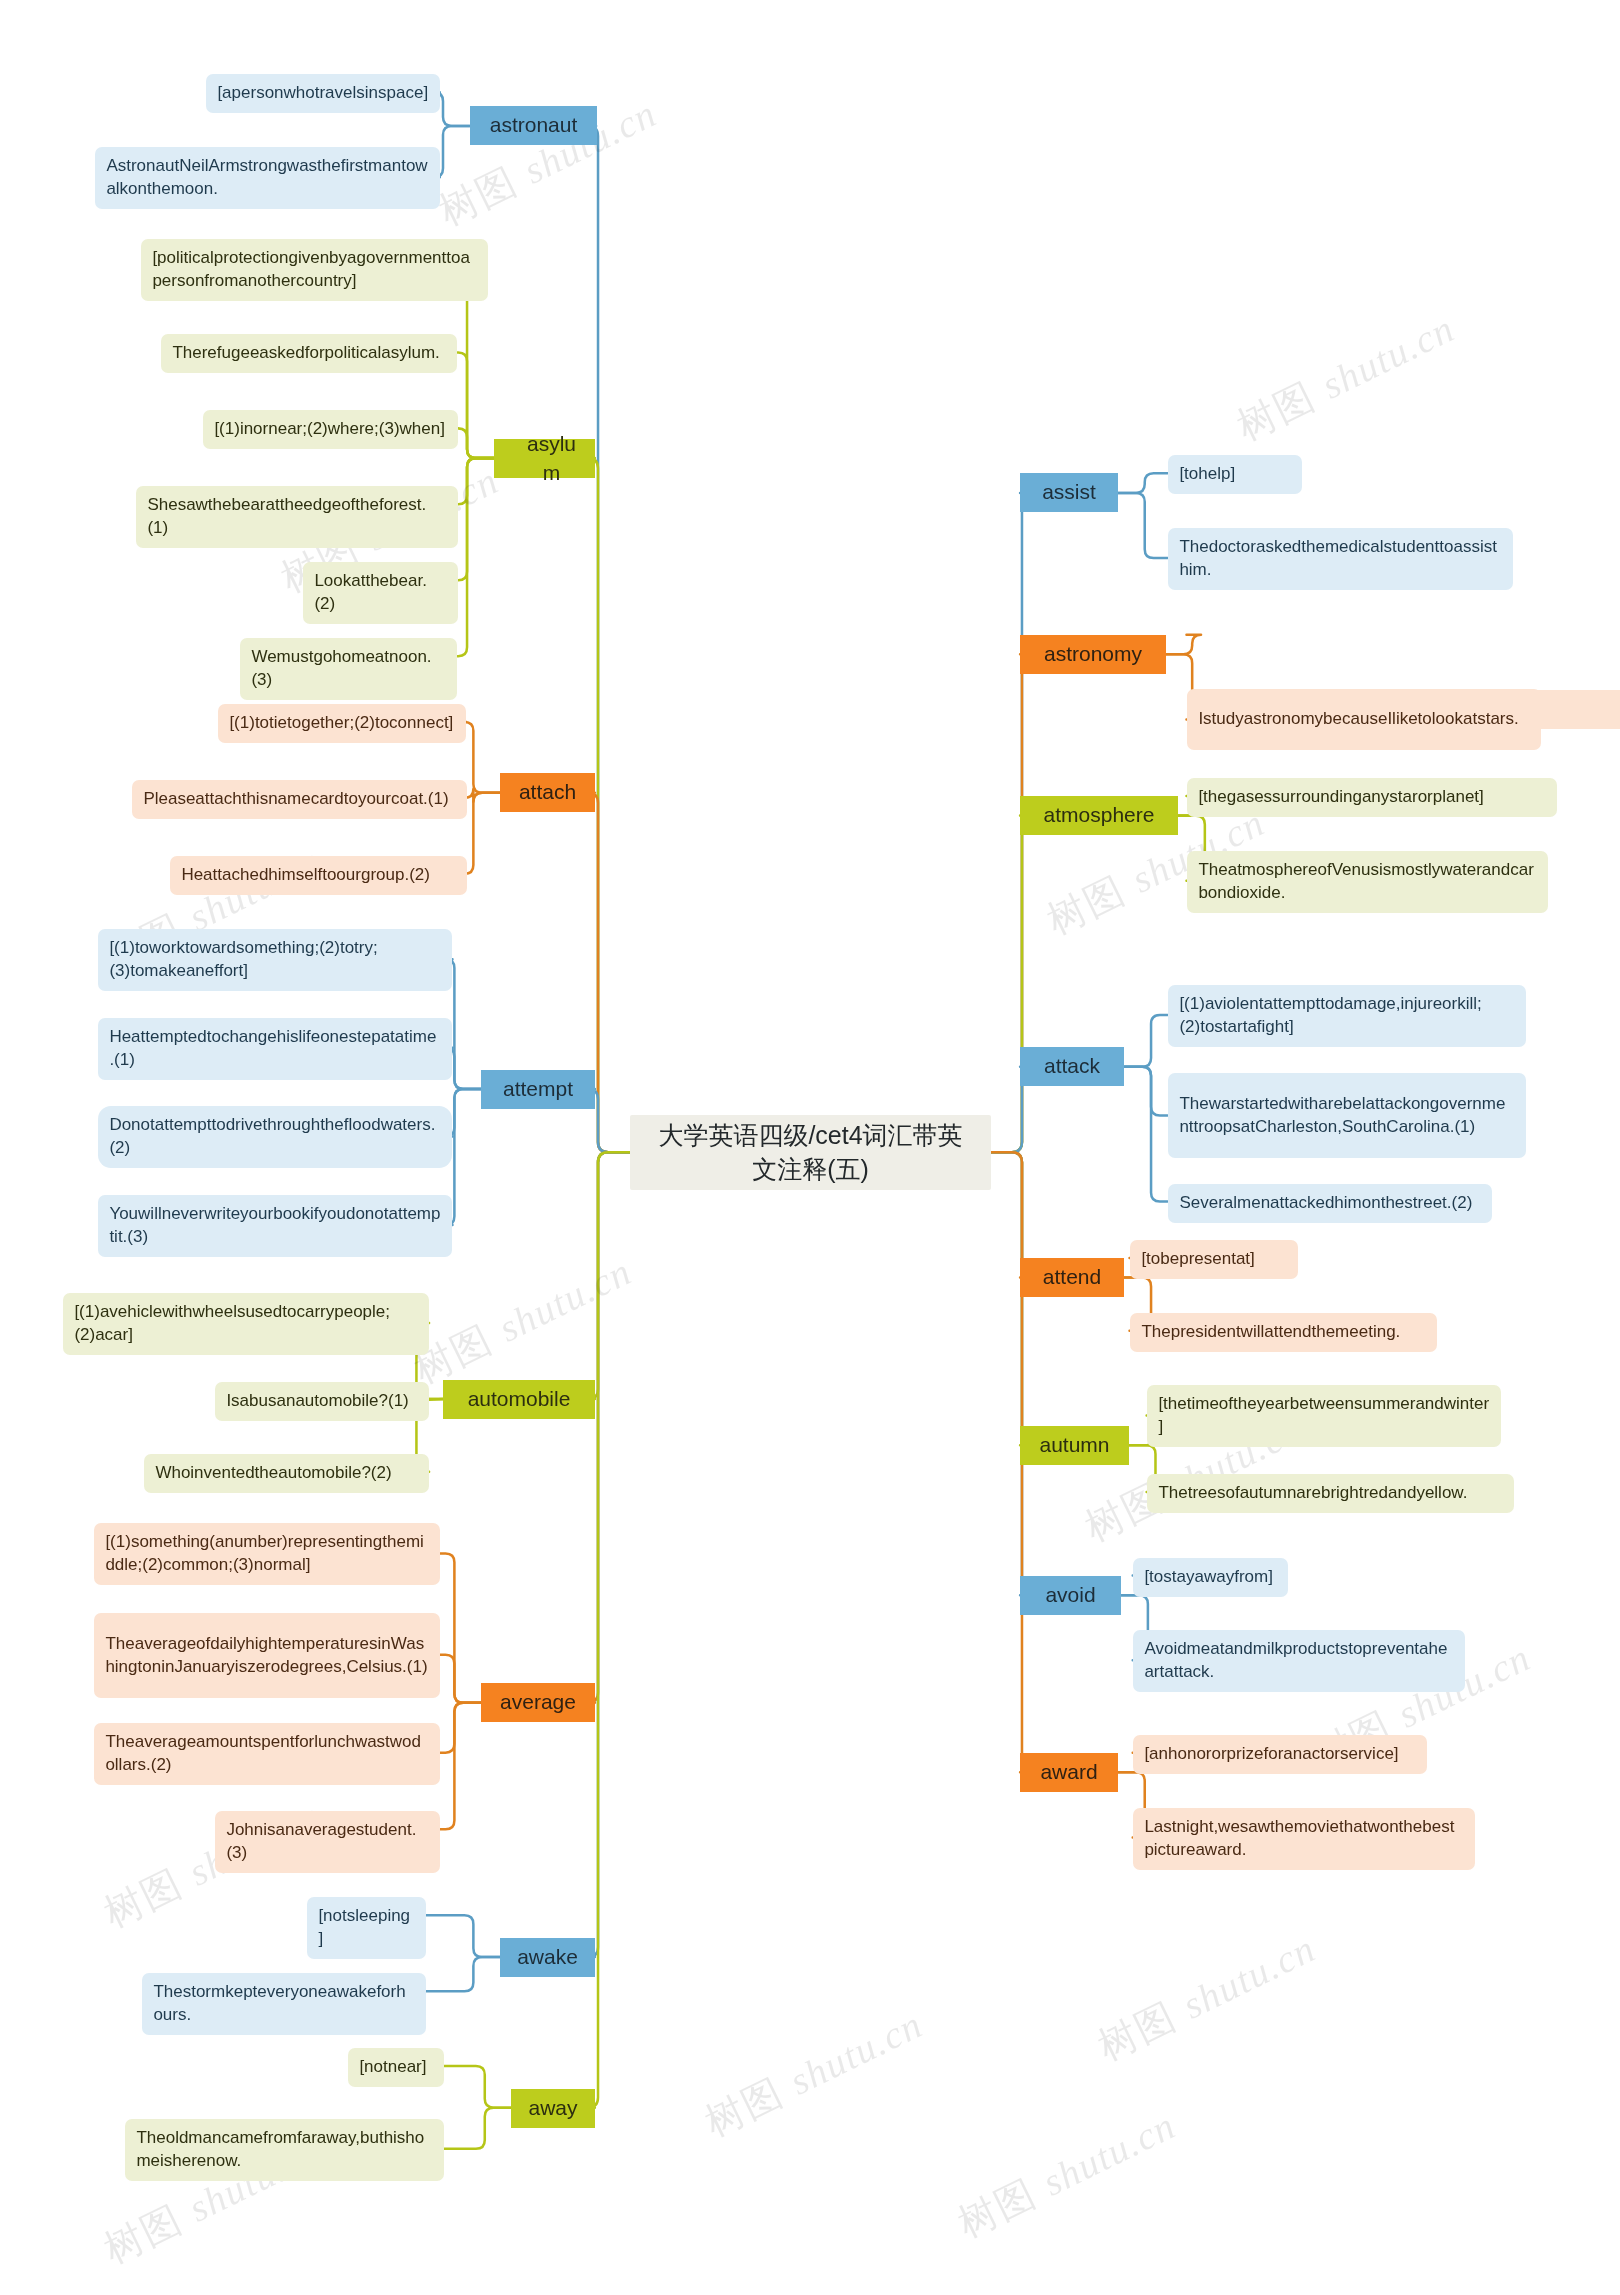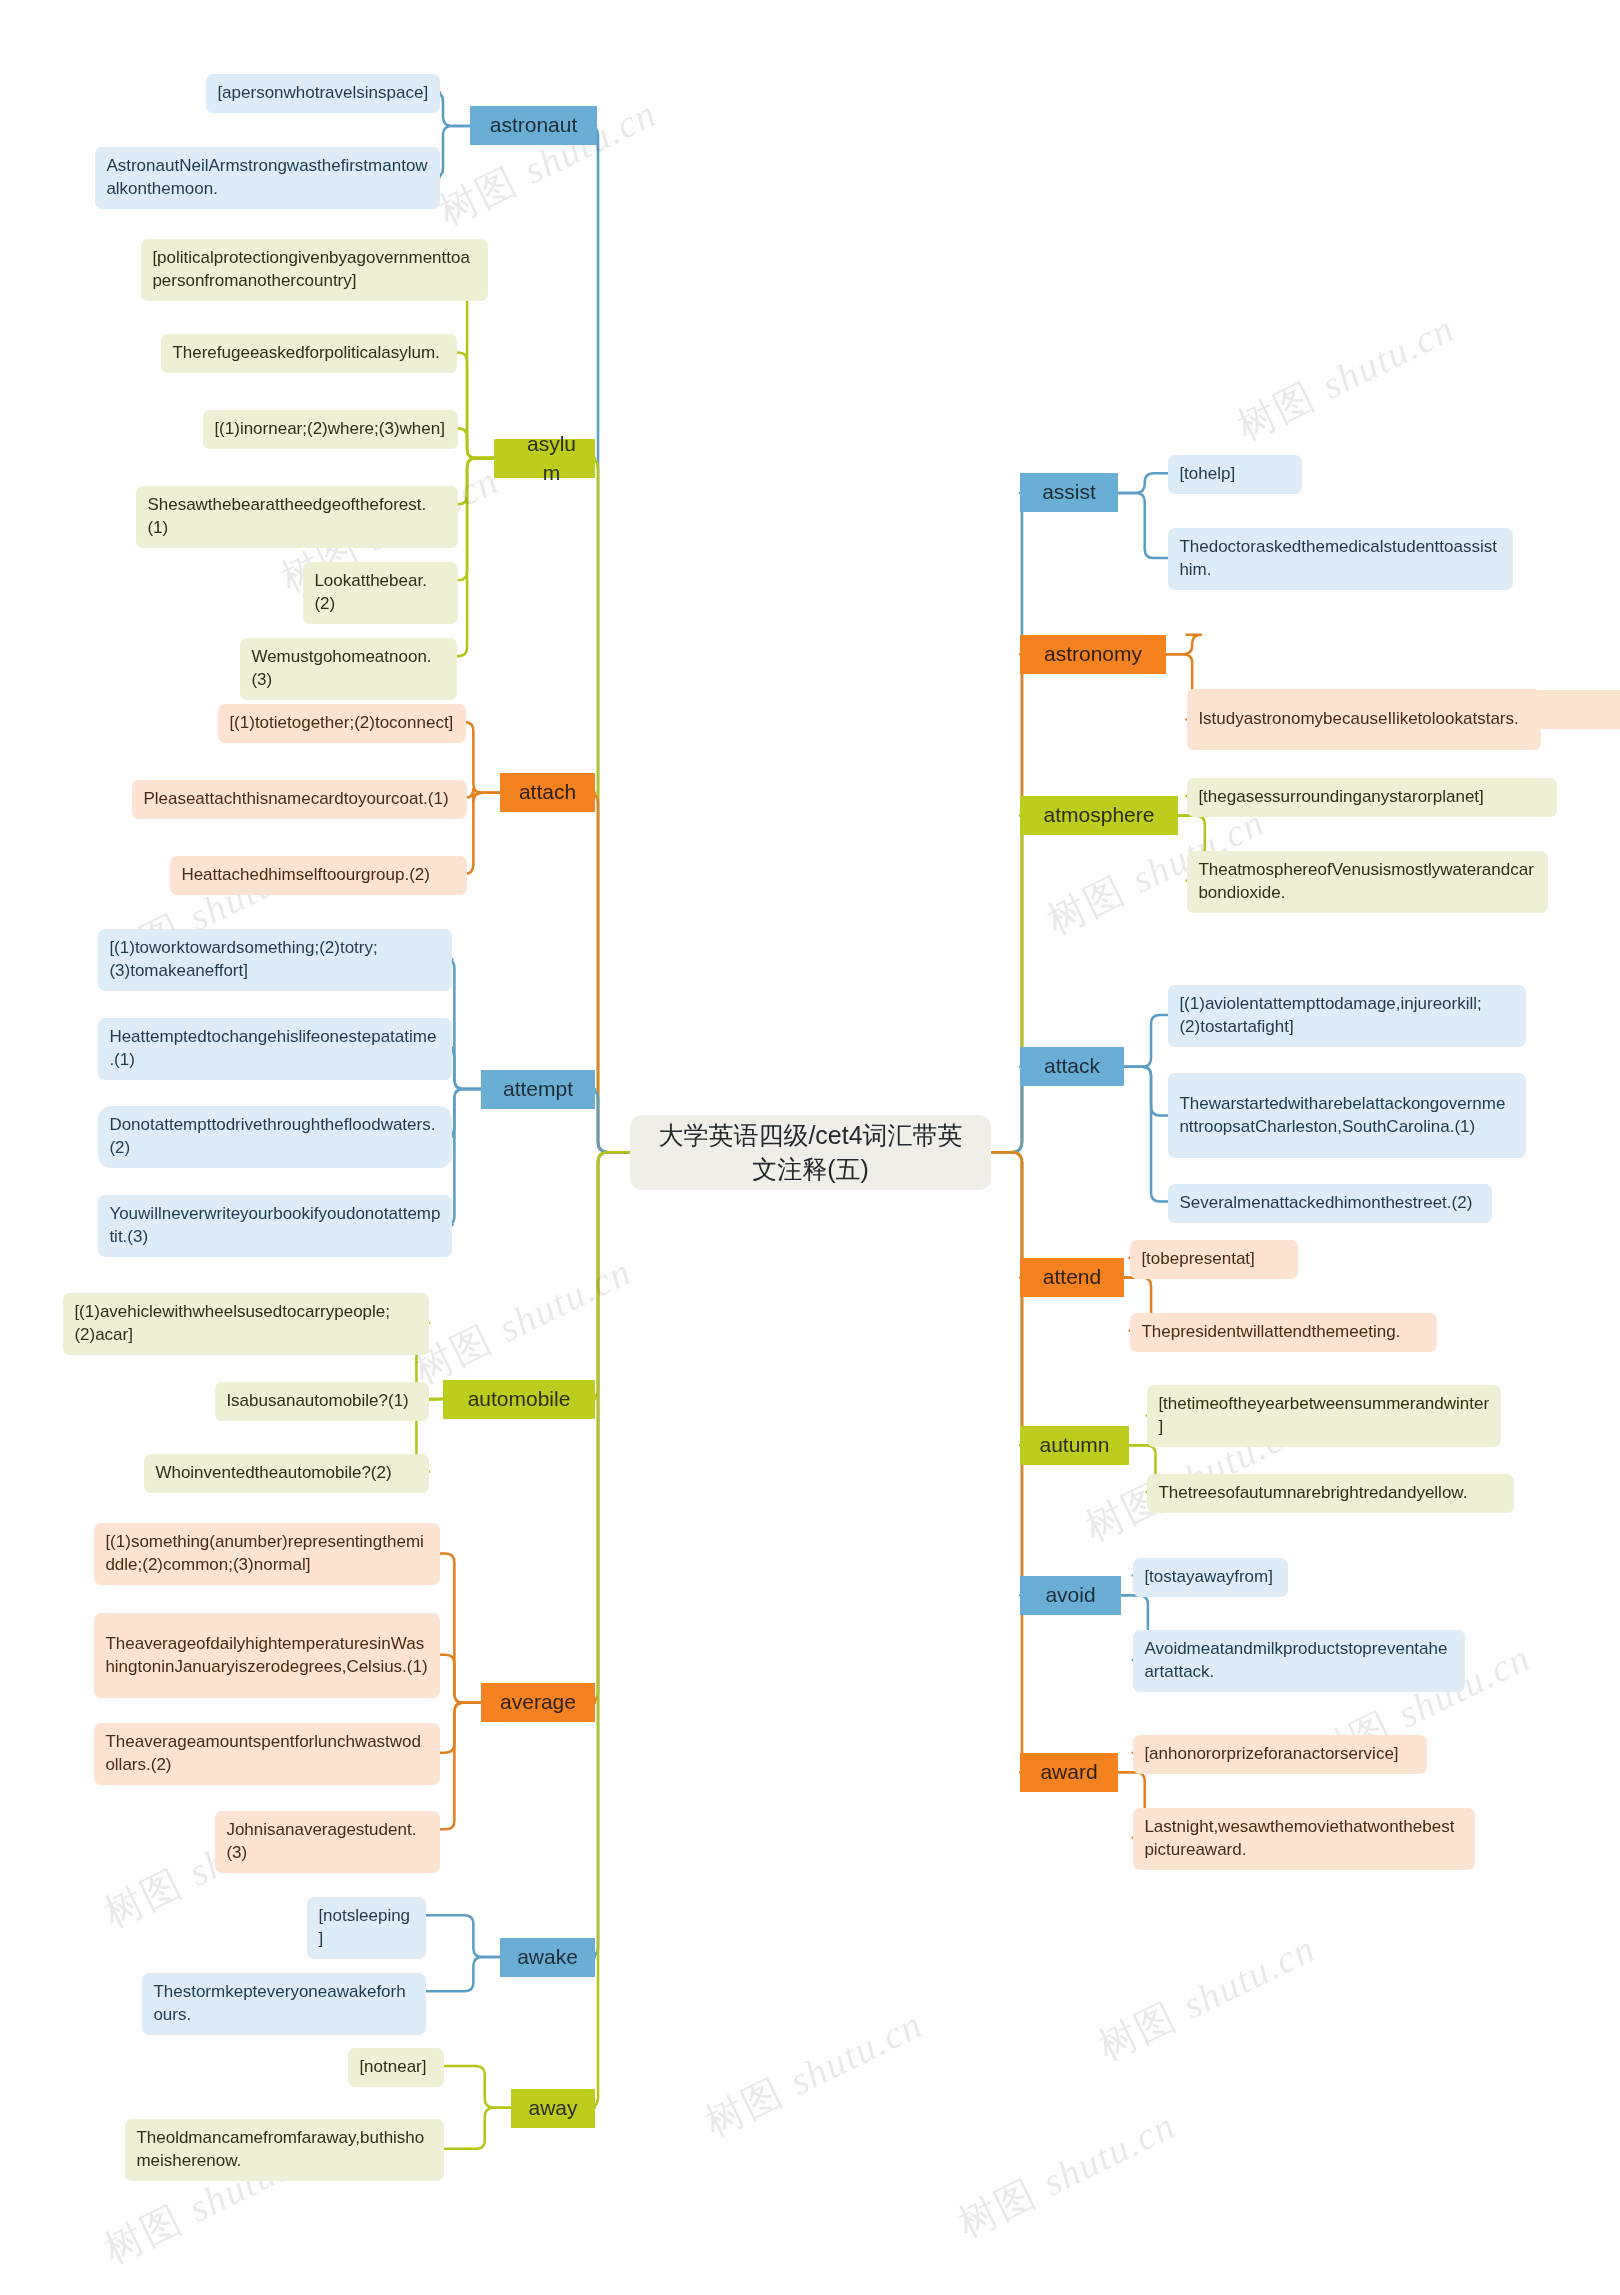--- a/index.html
+++ b/index.html
@@ -25,21 +25,21 @@
   }
 
   
   .root {
     background: #efeee7;
     color: #23282b;
     font-size: 25px;
     padding: 14px 16.5px;
     justify-content: center;
     text-align: center;
-    border-radius: 12px;
+    border-radius: 2px;
   }
 
   
   .topic {
     font-size: 21px;
     padding: 8.9px 14px;
     justify-content: center;
     text-align:center;
     border-radius: 0;
     color: #2a2a22;

